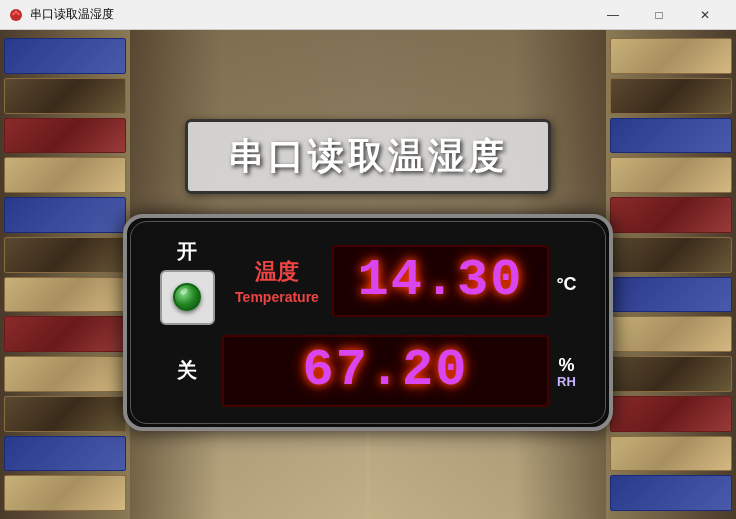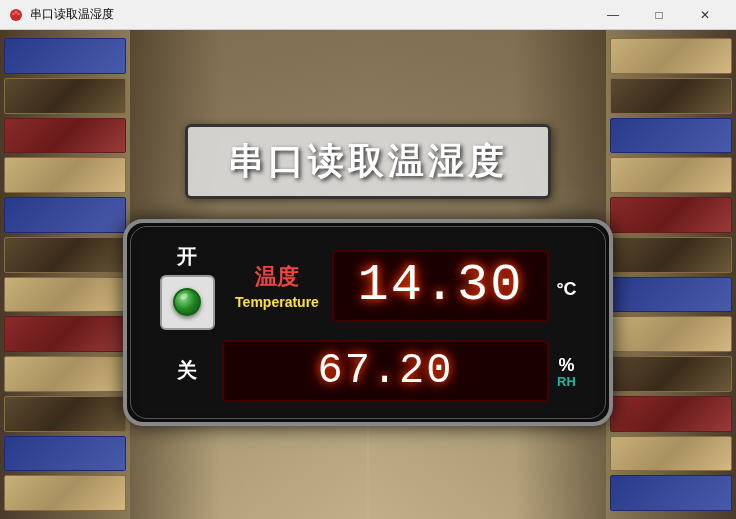--- a/index.html
+++ b/index.html
@@ -232,21 +232,21 @@
     }
 
     .cn-label {
       color: #ef4444;
       font-size: 22px;
       font-weight: bold;
       margin-bottom: 2px;
     }
 
     .en-label {
-      color: #fde047;
+      color: #ef4444;
       font-size: 14px;
       font-weight: bold;
     }
 
     
     .led-display {
       flex: 1;
       background: #1a0000;
       border: 2px solid #440000;
       border-radius: 4px;
@@ -254,55 +254,55 @@
       display: flex;
       align-items: center;
       justify-content: center;
       position: relative;
       min-height: 60px;
     }
 
     .led-value {
       font-family: 'Courier New', monospace;
       font-size: 48px;
-      font-weight: normal;
-      color: #ffffff;
+      font-weight: bold;
+      color: #d946ef;
       text-shadow: 0 0 8px #ff4400, 0 0 16px #ff2200;
       letter-spacing: 2px;
       line-height: 1;
     }
 
     
     .led-value.temp-val {
       font-size: 52px;
     }
 
     .led-value.hum-val {
-      font-size: 42px;
+      font-size: 52px;
     }
 
     
     .unit-col {
       width: 35px;
       display: flex;
       flex-direction: column;
       align-items: center;
       justify-content: flex-start;
       padding-top: 5px;
     }
 
     .unit-top {
       color: #fff;
       font-size: 18px;
       font-weight: bold;
       line-height: 1;
     }
 
     .unit-bottom {
-      color: #14b8a6;
+      color: #c4b5fd;
       font-size: 13px;
       font-weight: bold;
       line-height: 1.2;
       text-align: center;
     }
 
     
     .bg-detail {
       position: absolute;
       top: 0; left: 0; right: 0; bottom: 0;

